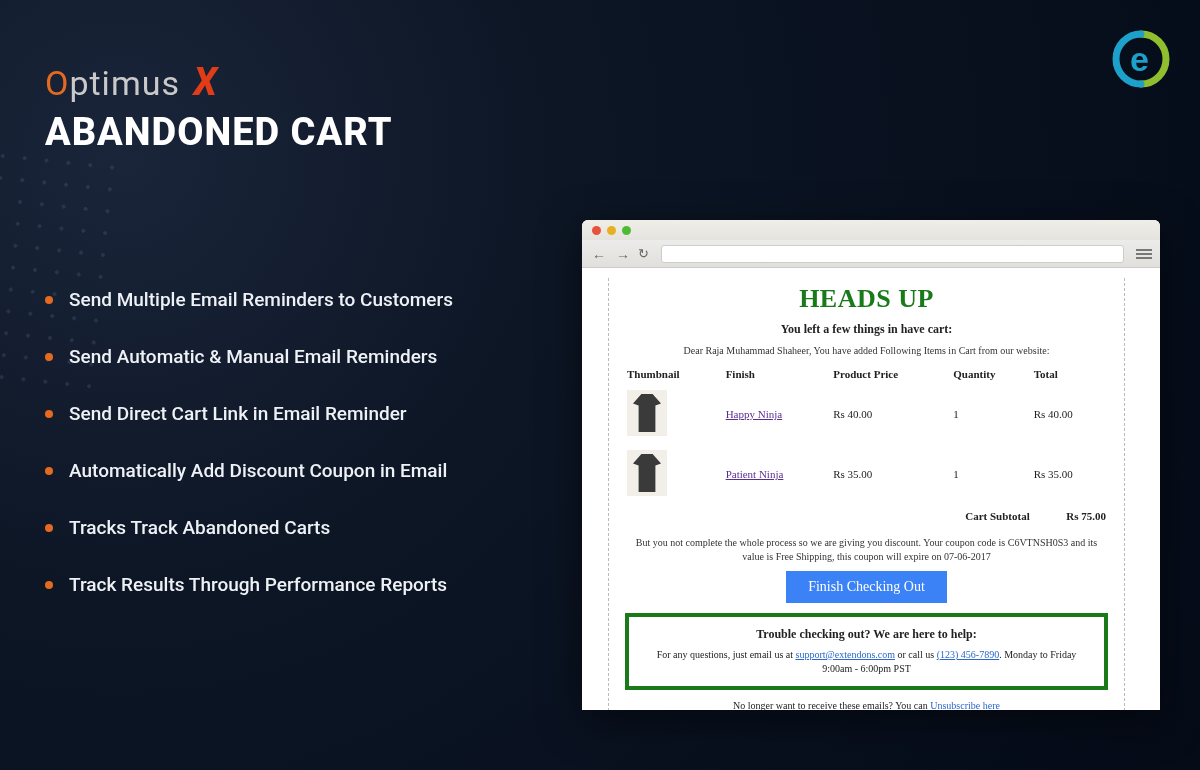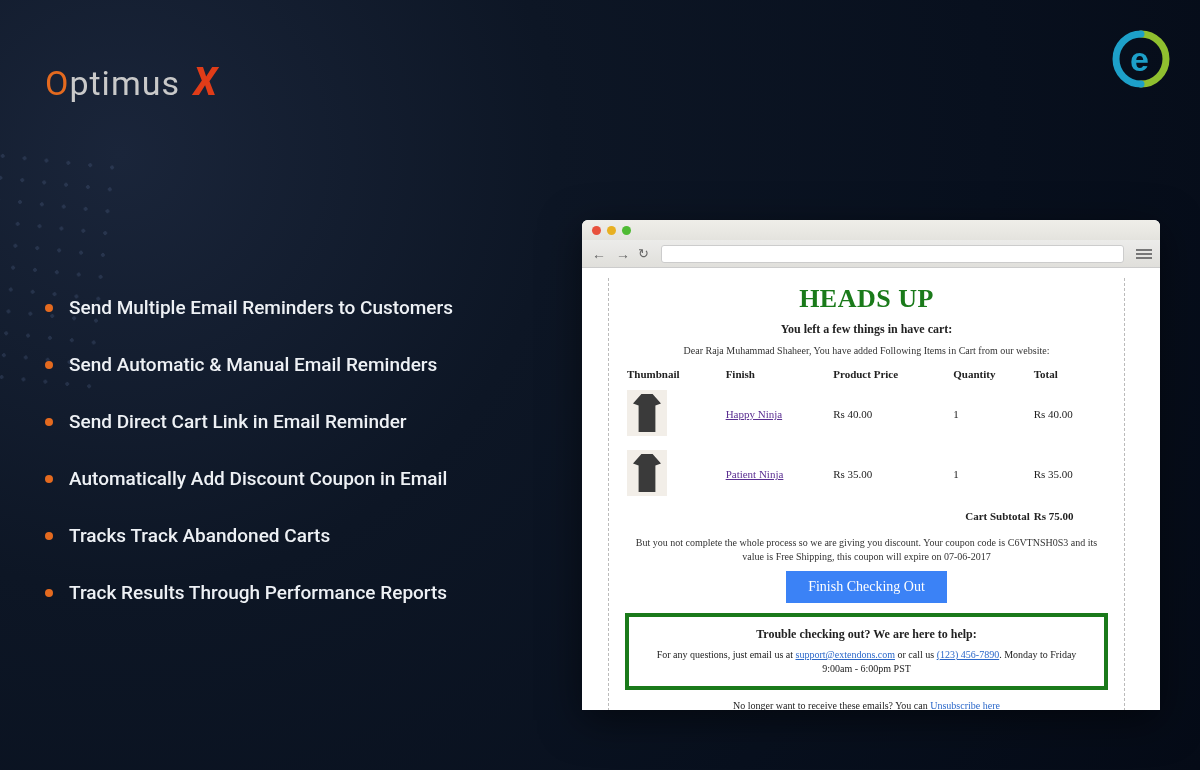--- a/index.html
+++ b/index.html
@@ -16,21 +16,21 @@
     background-size: 22px 22px;
     transform: rotate(6deg);
     pointer-events: none;
   }
   .logo-area { position: absolute; left: 45px; top: 60px; }
   .optimus { font-size: 34px; font-weight: 400; letter-spacing: 1px; }
   .optimus .o { color: #e46a1f; }
   .optimus .rest { color: #c9c9c9; }
   .optimus .x { color: #e03c18; font-weight: 800; font-style: italic; font-size: 38px; margin-left: 4px; }
   .title { font-size: 38px; font-weight: 800; letter-spacing: 1px; margin-top: 6px; color: #fff; }
-  .features { position: absolute; left: 45px; top: 296px; width: 470px; }
+  .features { position: absolute; left: 45px; top: 288px; width: 470px; }
   .feature { display: flex; align-items: center; margin-bottom: 34px; font-size: 19px; font-weight: 500; color: #eef1f5; }
   .feature .bullet { width: 8px; height: 8px; border-radius: 50%; background: #e46a1f; margin-right: 16px; flex-shrink: 0; }
 
   
   .corner-logo { position: absolute; right: 30px; top: 30px; }
 
   
   .browser {
     position: absolute; left: 582px; top: 220px; width: 578px; height: 490px;
     background: #fff; color: #222; border-radius: 6px 6px 0 0;
@@ -52,41 +52,42 @@
   .dash-col { border-left: 1px dashed #bbb; border-right: 1px dashed #bbb; padding: 6px 16px 10px; }
   .heads { text-align: center; font-size: 26px; font-weight: 800; color: #1a7a1a; font-family: Georgia, serif; letter-spacing: .5px; }
   .subhead { text-align: center; font-weight: 700; margin-top: 8px; font-size: 12px; }
   .greet { text-align: center; font-size: 10px; margin-top: 8px; color: #333; }
   table.cart { width: 100%; border-collapse: collapse; margin-top: 8px; font-size: 11px; }
   table.cart th { text-align: left; font-weight: 700; padding: 4px 2px; }
   table.cart td { padding: 6px 2px; vertical-align: middle; }
   .thumb { width: 40px; height: 46px; background: #f2eee8; display: inline-block; position: relative; }
   .thumb::before { content:""; position:absolute; left:6px; top:4px; width:28px; height:38px; background:#3a3a3a; clip-path: polygon(30% 0,70% 0,100% 25%,80% 30%,80% 100%,20% 100%,20% 30%,0 25%); }
   .plink { color: #5a2e91; text-decoration: underline; }
-  .subtotal-row td { font-weight: 700; padding-top: 8px; }
+  .subtotal-row td { font-weight: 700; text-align: right; padding-top: 8px; }
   .subtotal-row td.lab { text-align: right; }
   .coupon-text { text-align: center; font-size: 10px; color: #333; margin-top: 8px; line-height: 1.35; }
   .finish-btn { display: block; margin: 8px auto 10px; background: #3b82f6; color: #fff; border: none; padding: 8px 22px; font-size: 14px; font-family: Georgia, serif; cursor: pointer; }
   .help-box { border: 4px solid #1a7a1a; padding: 10px 14px; margin-top: 4px; }
   .help-title { text-align: center; font-weight: 800; font-size: 12px; margin-bottom: 6px; }
   .help-text { text-align: center; font-size: 10px; line-height: 1.4; }
   .help-text a { color: #2a67c9; text-decoration: underline; }
   .unsub { text-align: center; font-size: 10px; margin-top: 10px; }
   .unsub a { color: #2a67c9; text-decoration: underline; }
 </style>
 </head>
 <body>
 
 <div class="dots"></div>
 
 <div class="logo-area">
   <div class="optimus">
     <span class="o">O</span><span class="rest">ptimus</span>
     <span class="x">X</span>
   </div>
+  <div class="title">ABANDONED CART</div>
 </div>
 
 <div class="features">
   <div class="feature">
       <span class="bullet"></span>
       <span>Send Multiple Email Reminders to Customers</span>
     </div>
   <div class="feature">
       <span class="bullet"></span>
       <span>Send Automatic &amp; Manual Email Reminders</span>

